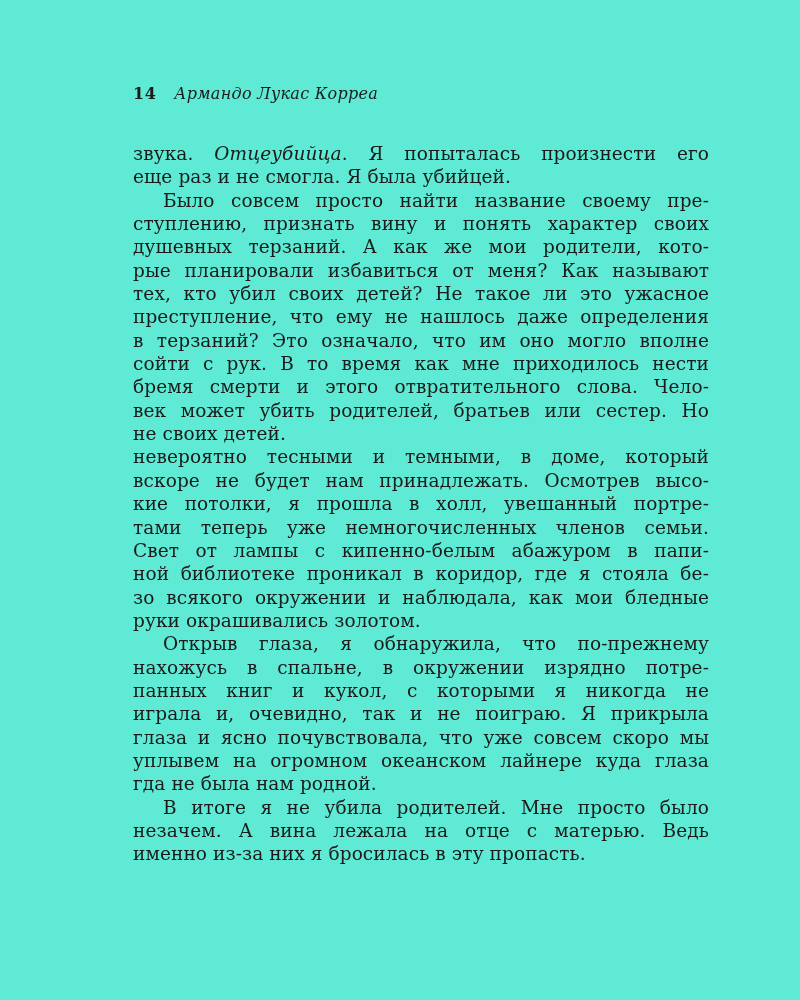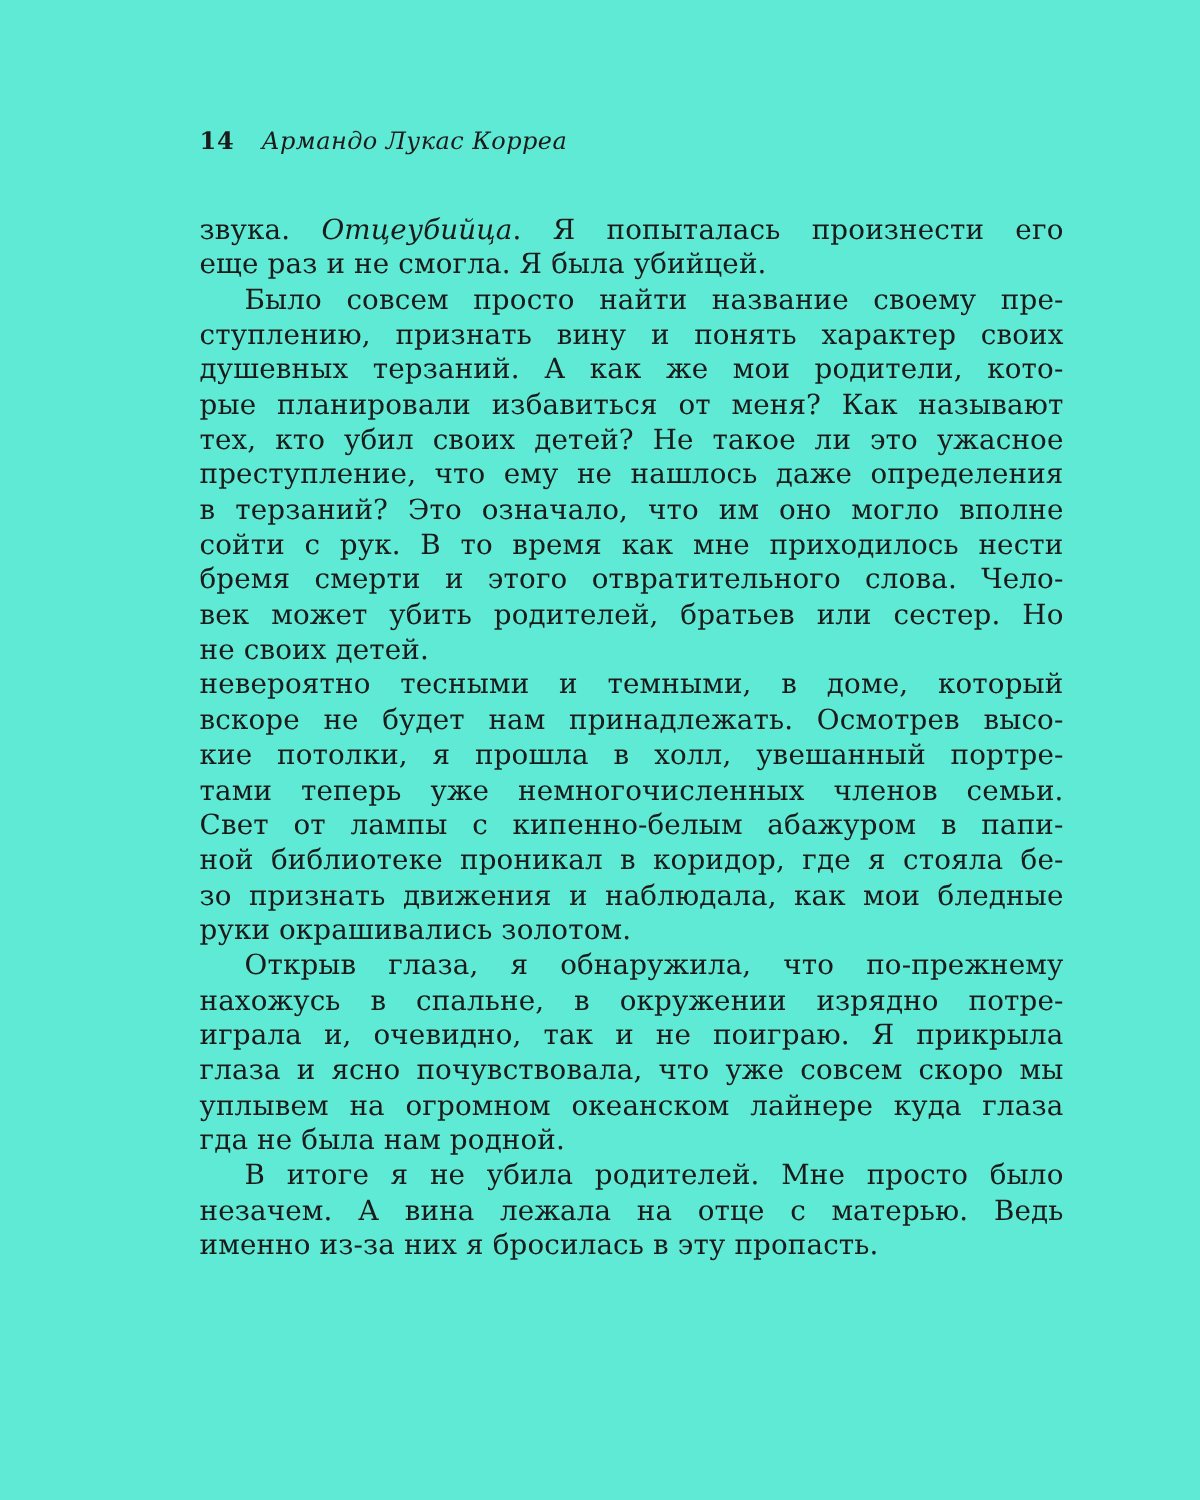--- a/index.html
+++ b/index.html
@@ -92,26 +92,27 @@
         <div class="line">век может убить родителей, братьев или сестер. Но</div>
         <div class="line last">не своих детей.</div>
       </div>
       <div class="paragraph indent">
         <div class="line">невероятно тесными и темными, в доме, который</div>
         <div class="line">вскоре не будет нам принадлежать. Осмотрев высо-</div>
         <div class="line">кие потолки, я прошла в холл, увешанный портре-</div>
         <div class="line">тами теперь уже немногочисленных членов семьи.</div>
         <div class="line">Свет от лампы с кипенно-белым абажуром в папи-</div>
         <div class="line">ной библиотеке проникал в коридор, где я стояла бе-</div>
-        <div class="line">зо признать движения и наблюдала, как мои бледные</div>
+        <div class="line">зо всякого окружении и наблюдала, как мои бледные</div>
         <div class="line last">руки окрашивались золотом.</div>
       </div>
       <div class="paragraph indent">
         <div class="line first">Открыв глаза, я обнаружила, что по-прежнему</div>
         <div class="line">нахожусь в спальне, в окружении изрядно потре-</div>
+        <div class="line">панных книг и кукол, с которыми я никогда не</div>
         <div class="line">играла и, очевидно, так и не поиграю. Я прикрыла</div>
         <div class="line">глаза и ясно почувствовала, что уже совсем скоро мы</div>
         <div class="line">уплывем на огромном океанском лайнере куда глаза</div>
         <div class="line last">гда не была нам родной.</div>
       </div>
       <div class="paragraph indent">
         <div class="line first">В итоге я не убила родителей. Мне просто было</div>
         <div class="line">незачем. А вина лежала на отце с матерью. Ведь</div>
         <div class="line last">именно из-за них я бросилась в эту пропасть.</div>
       </div>

